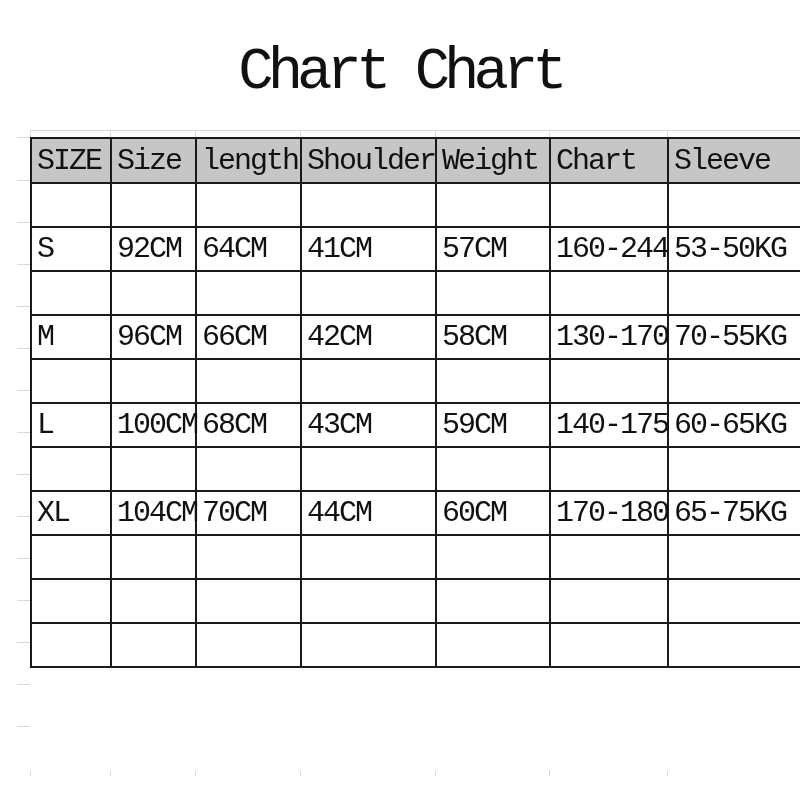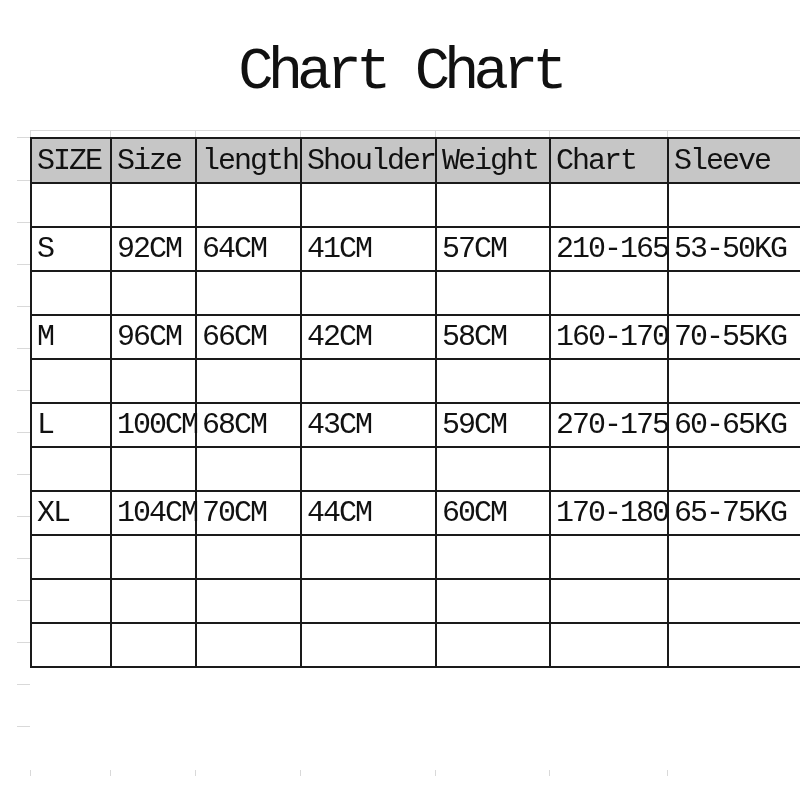--- a/index.html
+++ b/index.html
@@ -99,57 +99,57 @@
             <td></td>
             <td></td>
             <td></td>
           </tr>
           <tr class="data-row">
             <td>S</td>
             <td>92CM</td>
             <td>64CM</td>
             <td>41CM</td>
             <td>57CM</td>
-            <td>210-165</td>
+            <td>160-244</td>
             <td>53-50KG</td>
           </tr>
           <tr class="spacer-row">
             <td></td>
             <td></td>
             <td></td>
             <td></td>
             <td></td>
             <td></td>
             <td></td>
           </tr>
           <tr class="data-row">
             <td>M</td>
             <td>96CM</td>
             <td>66CM</td>
             <td>42CM</td>
             <td>58CM</td>
-            <td>160-170</td>
+            <td>130-170</td>
             <td>70-55KG</td>
           </tr>
           <tr class="spacer-row">
             <td></td>
             <td></td>
             <td></td>
             <td></td>
             <td></td>
             <td></td>
             <td></td>
           </tr>
           <tr class="data-row">
             <td>L</td>
             <td>100CM</td>
             <td>68CM</td>
             <td>43CM</td>
             <td>59CM</td>
-            <td>270-175</td>
+            <td>140-175</td>
             <td>60-65KG</td>
           </tr>
           <tr class="spacer-row">
             <td></td>
             <td></td>
             <td></td>
             <td></td>
             <td></td>
             <td></td>
             <td></td>

